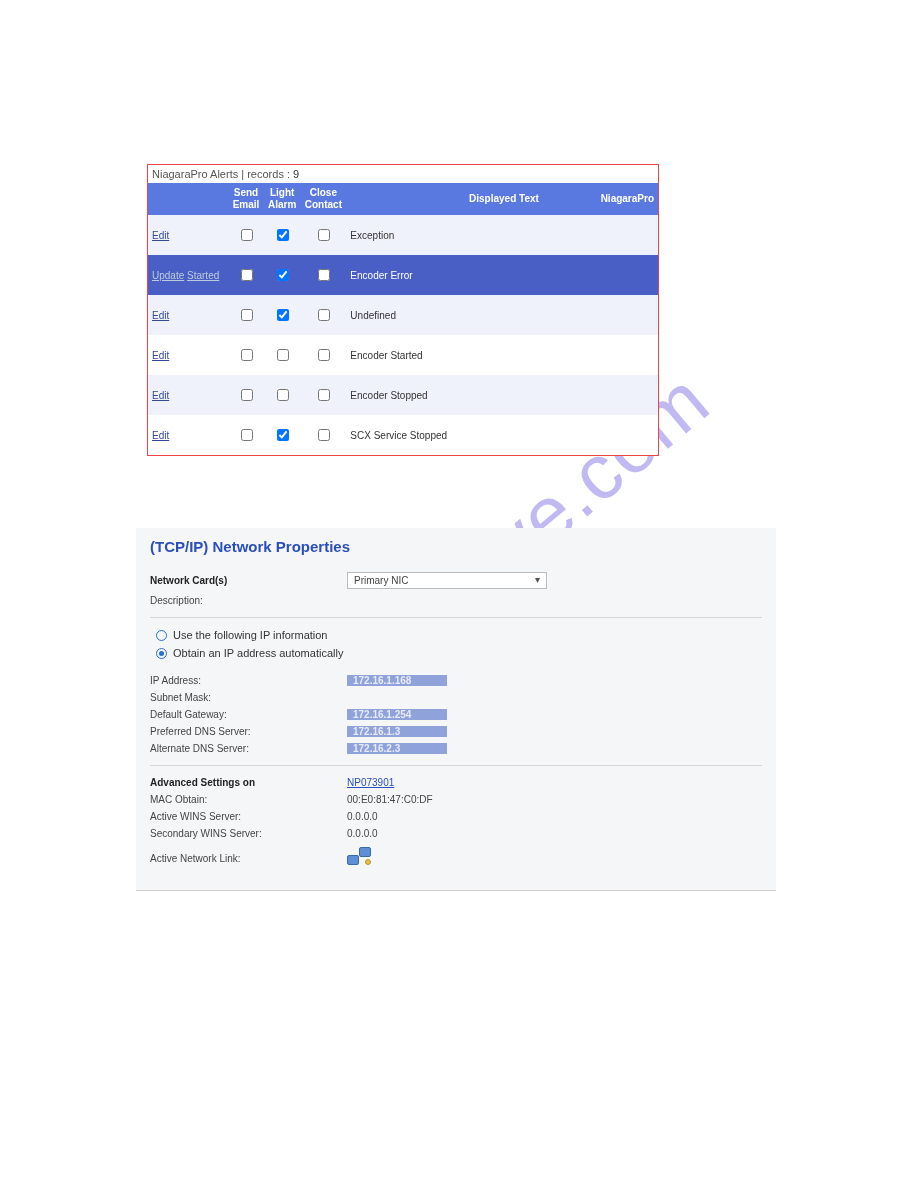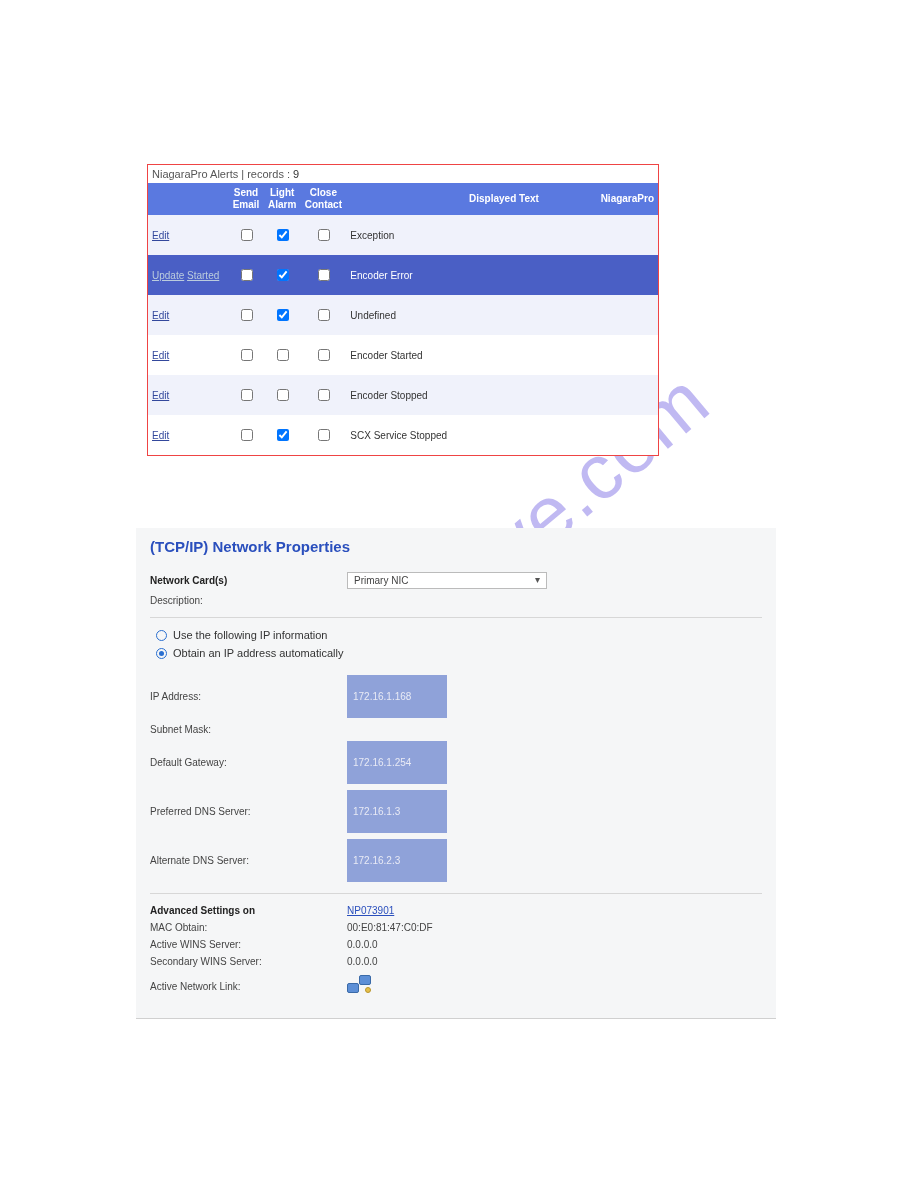--- a/index.html
+++ b/index.html
@@ -116,22 +116,23 @@
   }
   .hr { height: 1px; background: #d7d7d7; margin: 8px 0; }
   .radio-row { display: flex; align-items: center; padding: 3px 0 3px 6px; }
   .radio { width: 11px; height: 11px; border: 1px solid #2a6fd0; border-radius: 50%; margin-right: 6px; display: inline-flex; align-items: center; justify-content: center; }
   .radio.checked::after { content: ""; width: 5px; height: 5px; background: #2a6fd0; border-radius: 50%; display: block; }
   .ipbox {
     display: inline-block;
     background: #8fa2d9;
     color: #e8eaf5;
     font-size: 10px;
-    padding: 16px 6px;
+    padding: 0 6px;
     width: 100px;
+    font-weight: bold;
   }
   a.netlink { color: #2a4fbd; text-decoration: underline; }
   .net-icon {
     width: 28px; height: 24px; display: inline-block; position: relative;
   }
   .net-icon .box { position:absolute; width:12px; height:10px; background:#5d8fd6; border:1px solid #3a6aa8; border-radius:2px; }
   .net-icon .box.b1 { left:0; top:10px; }
   .net-icon .box.b2 { left:12px; top:2px; }
   .net-icon .dot { position:absolute; width:6px; height:6px; background:#e6c04a; border:1px solid #b8952e; border-radius:50%; left:18px; top:14px; }
 </style>

